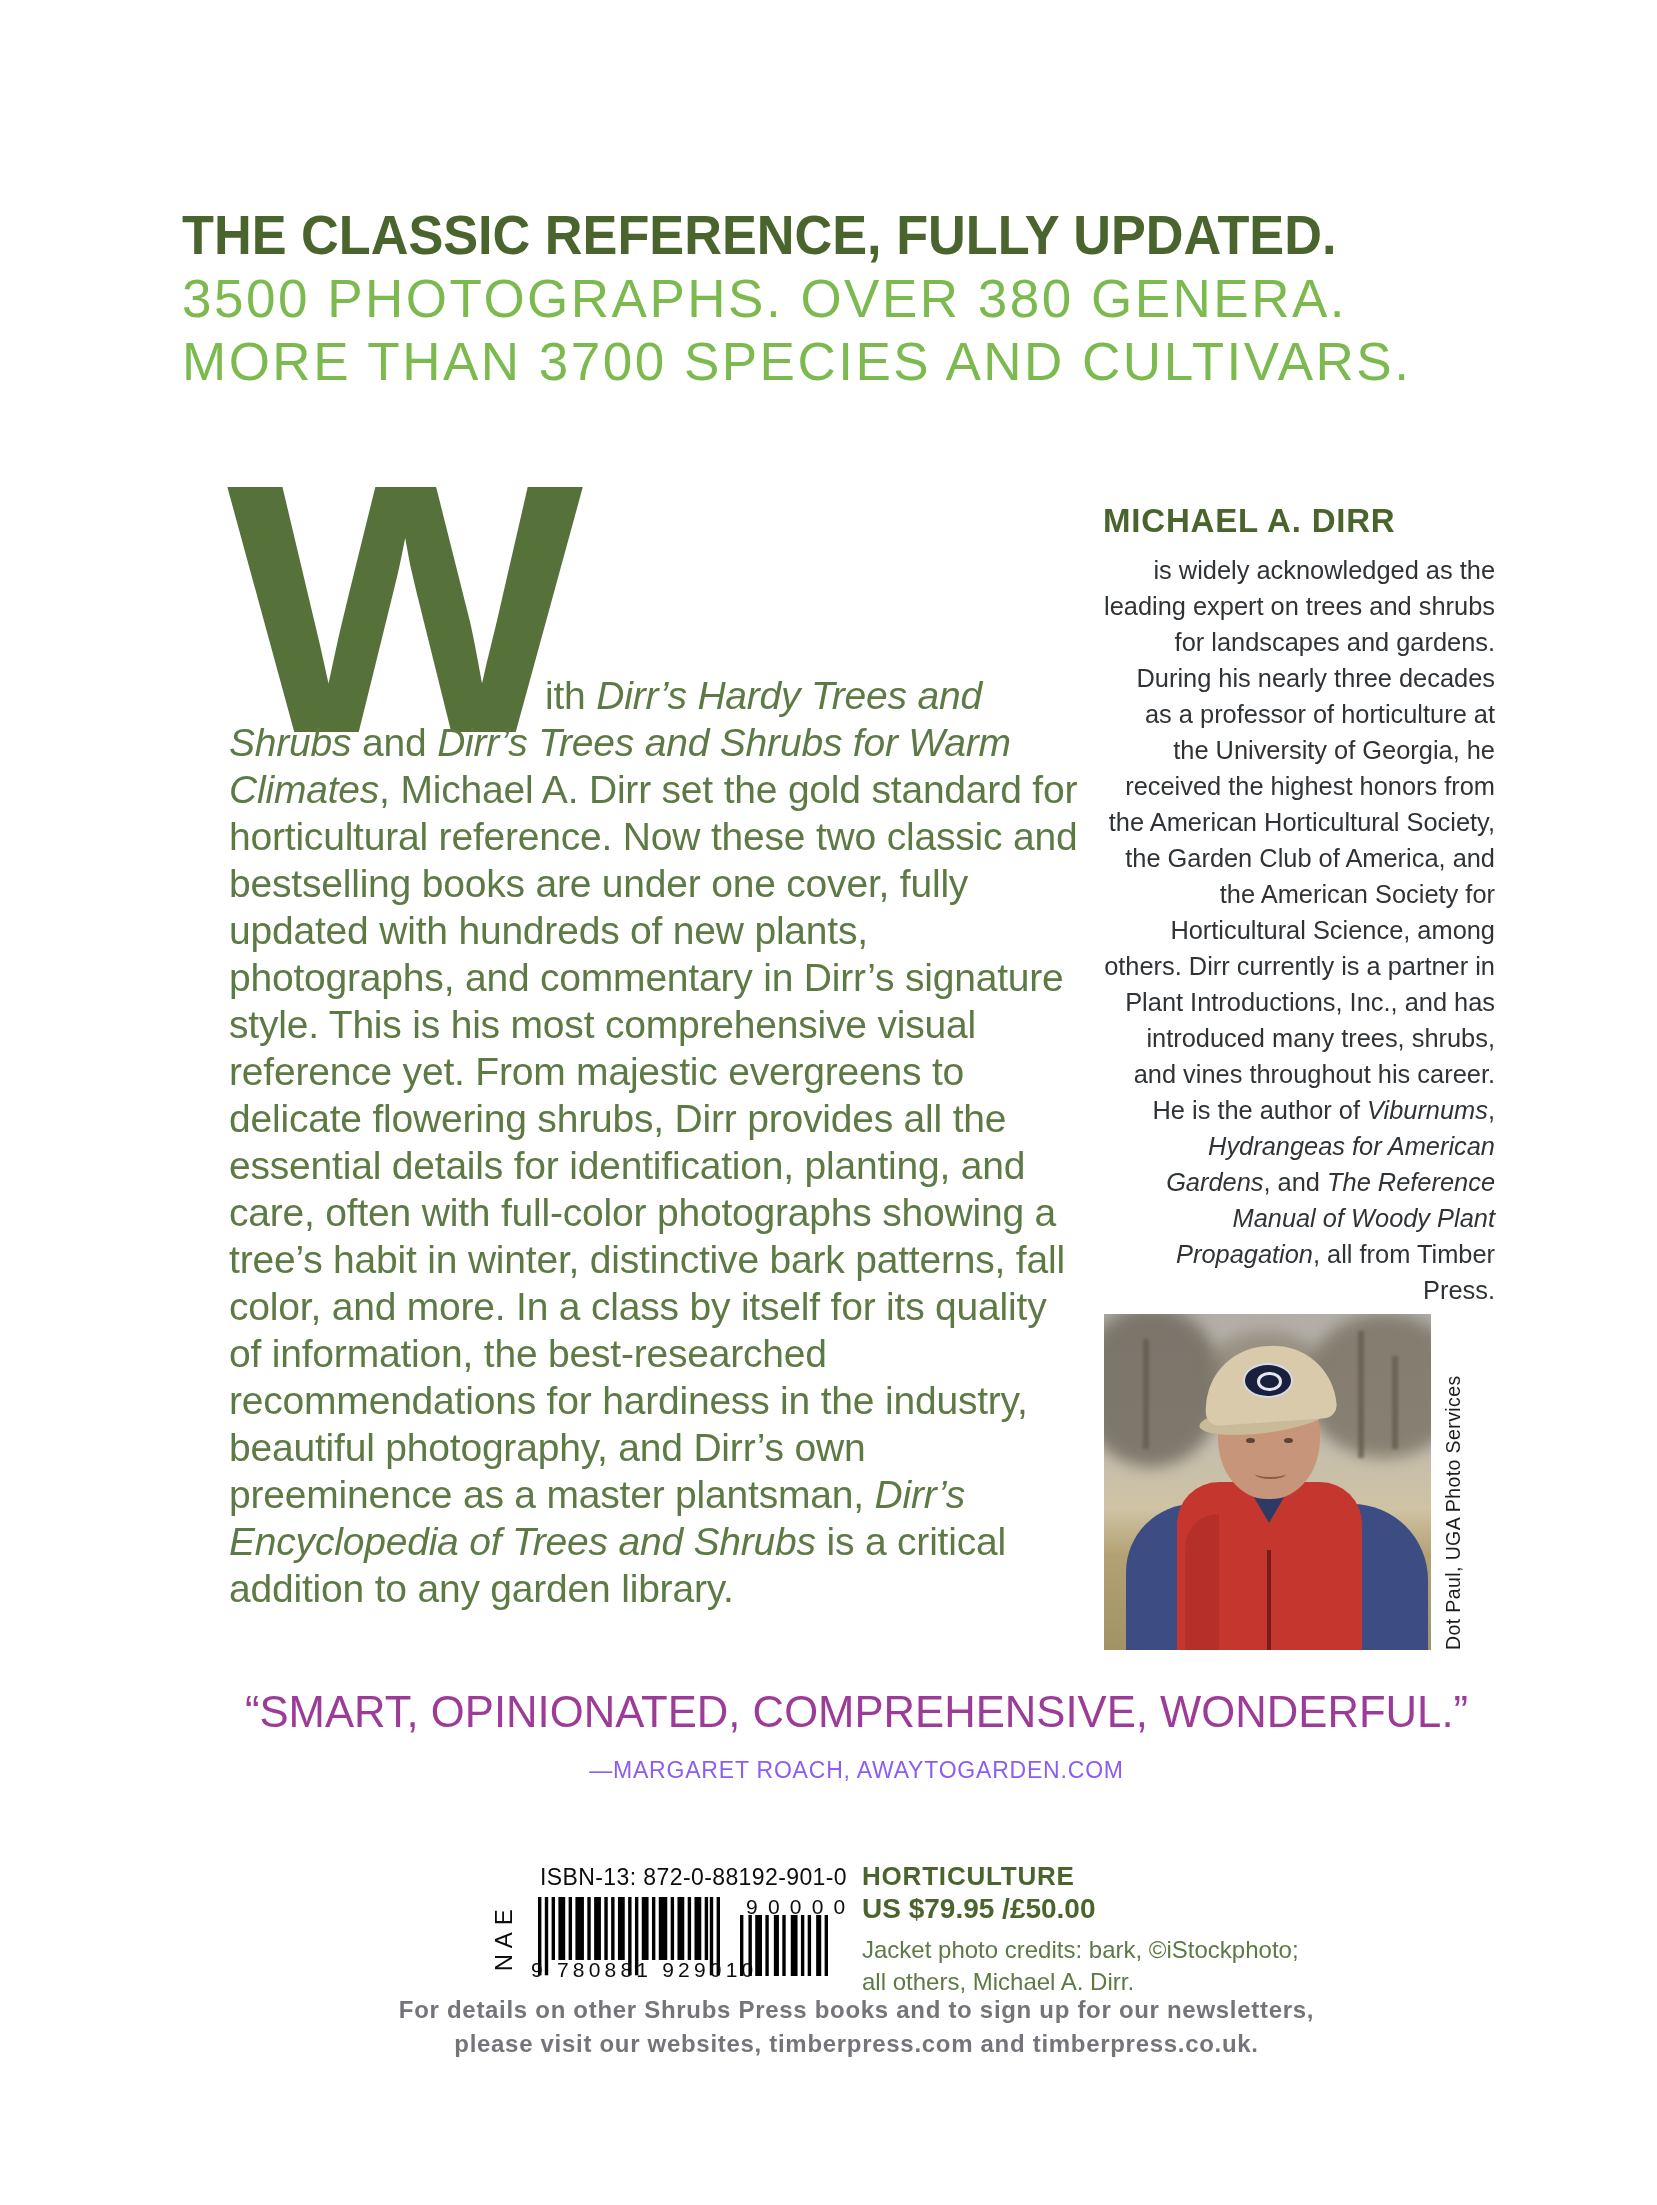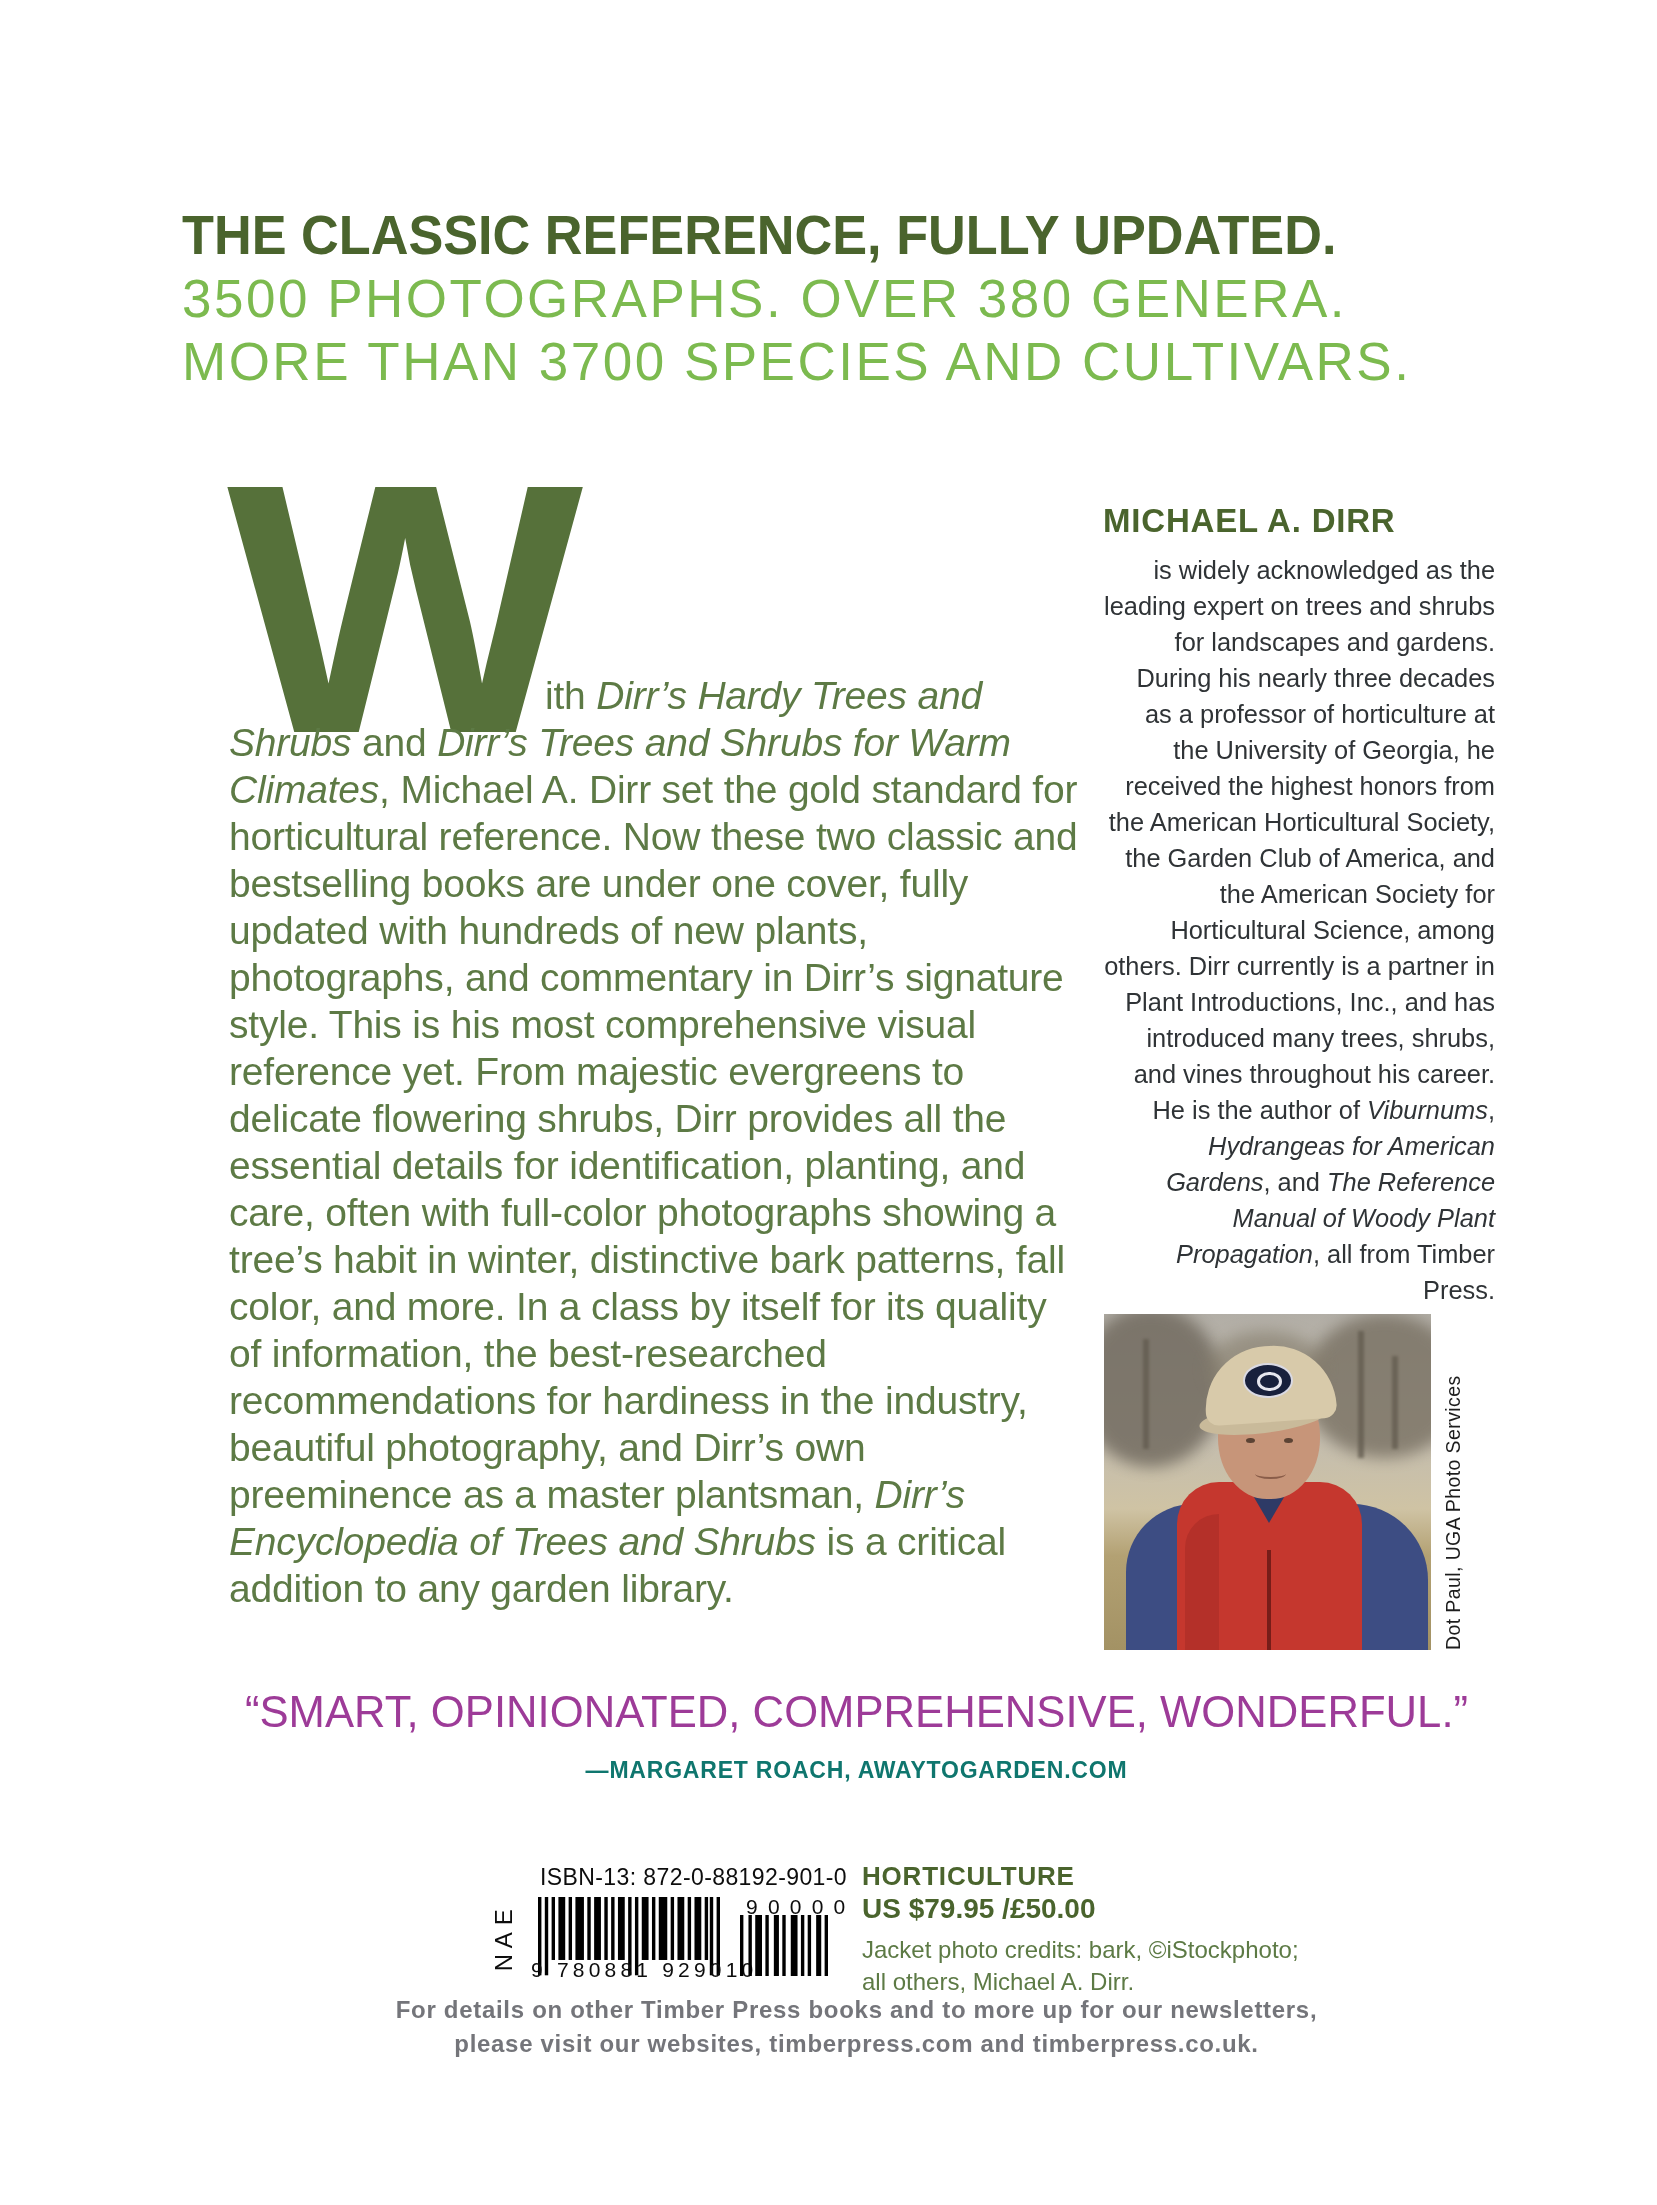--- a/index.html
+++ b/index.html
@@ -91,21 +91,21 @@
   }
 
   
   .quote{left:182px;top:1686px;width:1349px;text-align:center;}
   .quote-text{
     font-size:45px;font-weight:normal;color:#9d3b98;
     letter-spacing:0px;white-space:nowrap;
     transform:scaleX(.97);transform-origin:center;
   }
   .quote-attr{
-    font-size:23px;font-weight:bold;color:#0f766e;
+    font-size:23px;font-weight:normal;color:#8b5cf6;
     letter-spacing:0.8px;margin-top:18.7px;
   }
 
   
   .isbn-label{left:540px;top:1864px;font-size:23px;color:#0d0d0d;letter-spacing:0.4px;white-space:nowrap;}
   .ean{left:495px;top:1905px;font-size:24px;color:#0d0d0d;}
   .ean span{display:block;transform:rotate(-90deg);line-height:23px;}
   .barcode-main{left:538px;top:1897px;width:182px;height:80px;}
   .barcode-addon{left:740px;top:1915px;width:88px;height:61px;}
   .barcode-digits{left:531px;top:1958px;width:200px;font-size:21px;color:#0d0d0d;
@@ -236,20 +236,20 @@
   <div class="abs sales">
     <div class="sales-cat">HORTICULTURE</div>
     <div class="sales-price">US $79.95 /£50.00</div>
     <div class="sales-credit">
       <div>Jacket photo credits: bark, ©iStockphoto;</div>
       <div>all others, Michael A. Dirr.</div>
     </div>
   </div>
 
   <div class="abs footer">
-    <div>For details on other Timber Press books and to more up for our newsletters,</div>
+    <div>For details on other Shrubs Press books and to sign up for our newsletters,</div>
     <div>please visit our websites, timberpress.com and timberpress.co.uk.</div>
   </div>
 
   <div class="abs edge-strip"></div>
 
 </div>
 
 
 </body></html>

